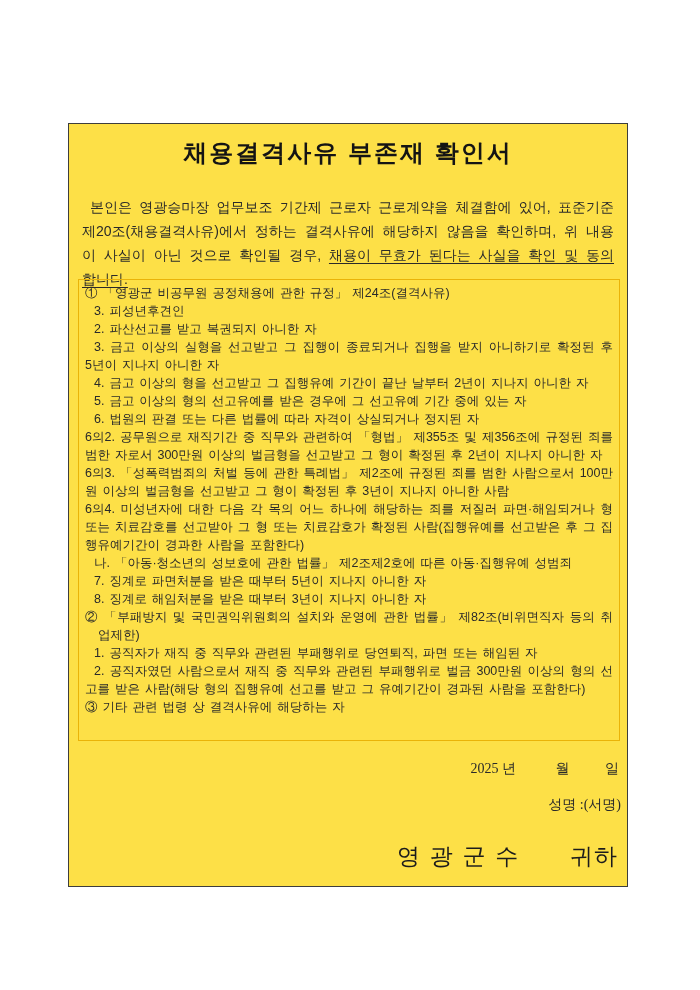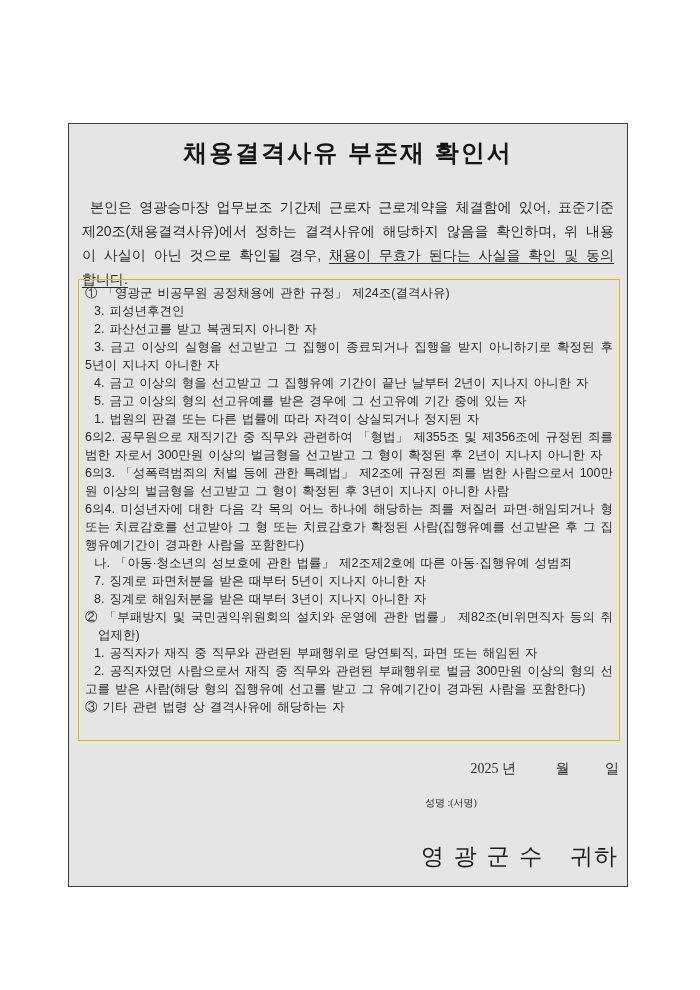--- a/index.html
+++ b/index.html
@@ -10,21 +10,21 @@
     background: #ffffff;
     font-family: "Liberation Sans", sans-serif;
     color: #262626;
     overflow: hidden;
   }
   .outer-border {
     position: absolute;
     left: 68px; top: 123px;
     width: 558px; height: 762px;
     border: 1.5px solid #3d3d3d;
-    background: #e5e5e5;
+    background: #fde047;
     text-decoration: underline;
   }
   .doc-title {
     position: absolute;
     top: 13px; left: 0; right: 0;
     margin: 0;
     text-align: center;
     font-size: 24px;
     font-weight: bold;
     letter-spacing: 2px;
@@ -72,36 +72,36 @@
     color: #2a2a2a;
     white-space: nowrap;
     text-align: center;
   }
   .sig-date .month { margin-left: 36px; }
   .sig-date .day   { margin-left: 32px; }
   .sig-name {
     position: absolute;
     top: 672px; left: 356px; right: 6px;
     display: flex;
-    justify-content: flex-start;
+    justify-content: flex-end;
     font-family: "Liberation Serif", "DejaVu Serif", serif;
-    font-size: 10px;
+    font-size: 14px;
     color: #2a2a2a;
     white-space: nowrap;
   }
   .recipient {
     position: absolute;
     top: 717px; right: 9px;
     font-family: "Liberation Serif", "DejaVu Serif", serif;
     font-size: 23px;
     letter-spacing: 2px;
     color: #1c1c1c;
     white-space: nowrap;
   }
-  .recipient .suffix { margin-left: 18px; letter-spacing: 1px; }
+  .recipient .suffix { margin-left: 42px; letter-spacing: 1px; }
 </style>
 </head>
 <body>
 
 <div class="page">
   <div class="outer-border">
 
     <h1 class="doc-title">채용결격사유 부존재 확인서</h1>
 
     <p class="intro"><span>본인은 영광승마장 업무보조 기간제 근로자 근로계약을 체결함에 있어, 표준기준제20조(채용결격사유)에서 정하는 결격사유에 해당하지 않음을 확인하며, 위 내용이 사실이 아닌 것으로 확인될 경우, </span><span class="underlined">채용이 무효가 된다는 사실을 확인 및 동의합니다.</span></p>
@@ -113,21 +113,21 @@
         <p class="clause-item">3. 피성년후견인</p>
 
         <p class="clause-item">2. 파산선고를 받고 복권되지 아니한 자</p>
 
         <p class="clause-item">3. 금고 이상의 실형을 선고받고 그 집행이 종료되거나 집행을 받지 아니하기로 확정된 후 5년이 지나지 아니한 자</p>
 
         <p class="clause-item">4. 금고 이상의 형을 선고받고 그 집행유예 기간이 끝난 날부터 2년이 지나지 아니한 자</p>
 
         <p class="clause-item">5. 금고 이상의 형의 선고유예를 받은 경우에 그 선고유예 기간 중에 있는 자</p>
 
-        <p class="clause-item">1. 법원의 판결 또는 다른 법률에 따라 자격이 상실되거나 정지된 자</p>
+        <p class="clause-item">6. 법원의 판결 또는 다른 법률에 따라 자격이 상실되거나 정지된 자</p>
 
         <p class="clause-flush">6의2. 공무원으로 재직기간 중 직무와 관련하여 「형법」 제355조 및 제356조에 규정된 죄를 범한 자로서 300만원 이상의 벌금형을 선고받고 그 형이 확정된 후 2년이 지나지 아니한 자</p>
 
         <p class="clause-flush">6의3. 「성폭력범죄의 처벌 등에 관한 특례법」 제2조에 규정된 죄를 범한 사람으로서 100만원 이상의 벌금형을 선고받고 그 형이 확정된 후 3년이 지나지 아니한 사람</p>
 
         <p class="clause-flush">6의4. 미성년자에 대한 다음 각 목의 어느 하나에 해당하는 죄를 저질러 파면·해임되거나 형 또는 치료감호를 선고받아 그 형 또는 치료감호가 확정된 사람(집행유예를 선고받은 후 그 집행유예기간이 경과한 사람을 포함한다)</p>
 
 
         <p class="clause-item">나. 「아동·청소년의 성보호에 관한 법률」 제2조제2호에 따른 아동·집행유예 성범죄</p>
 

